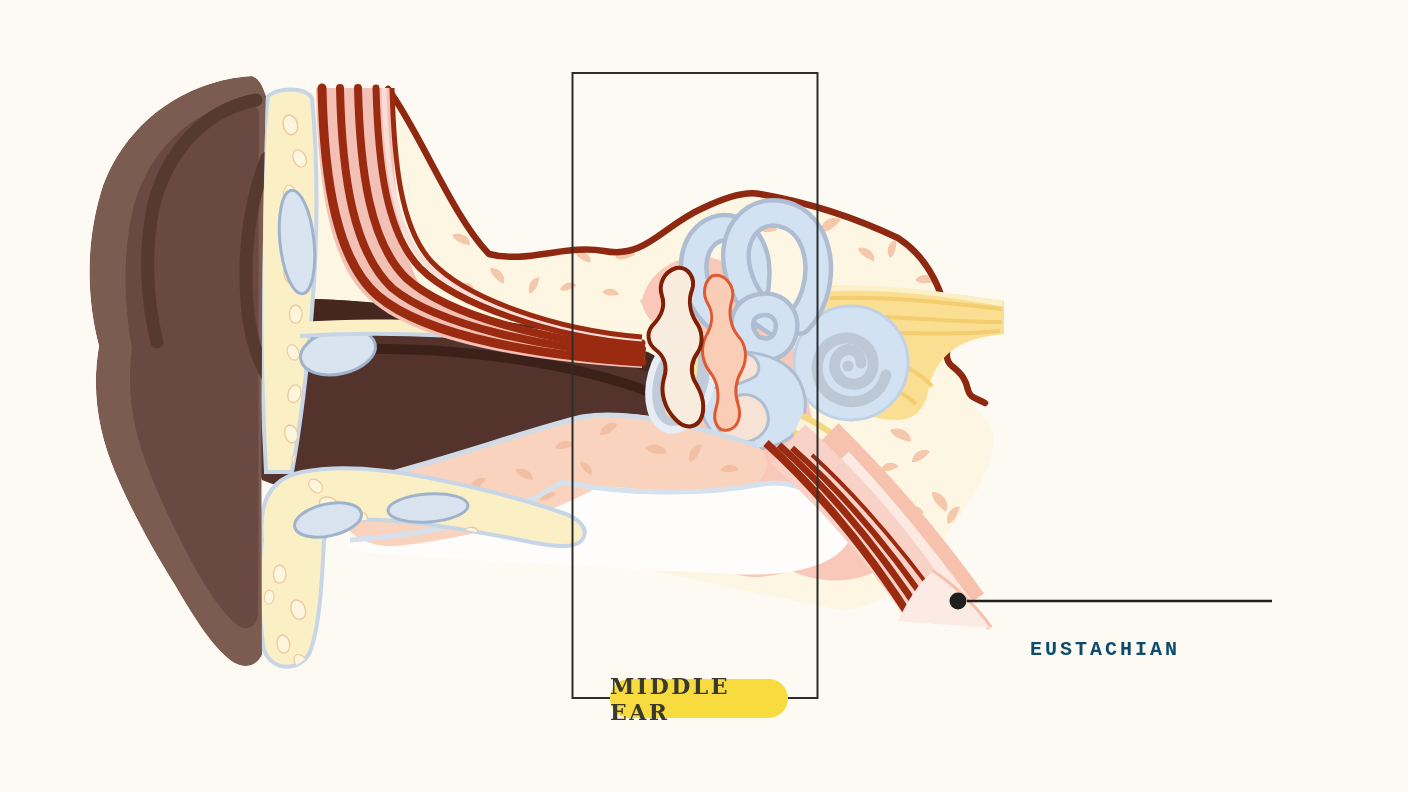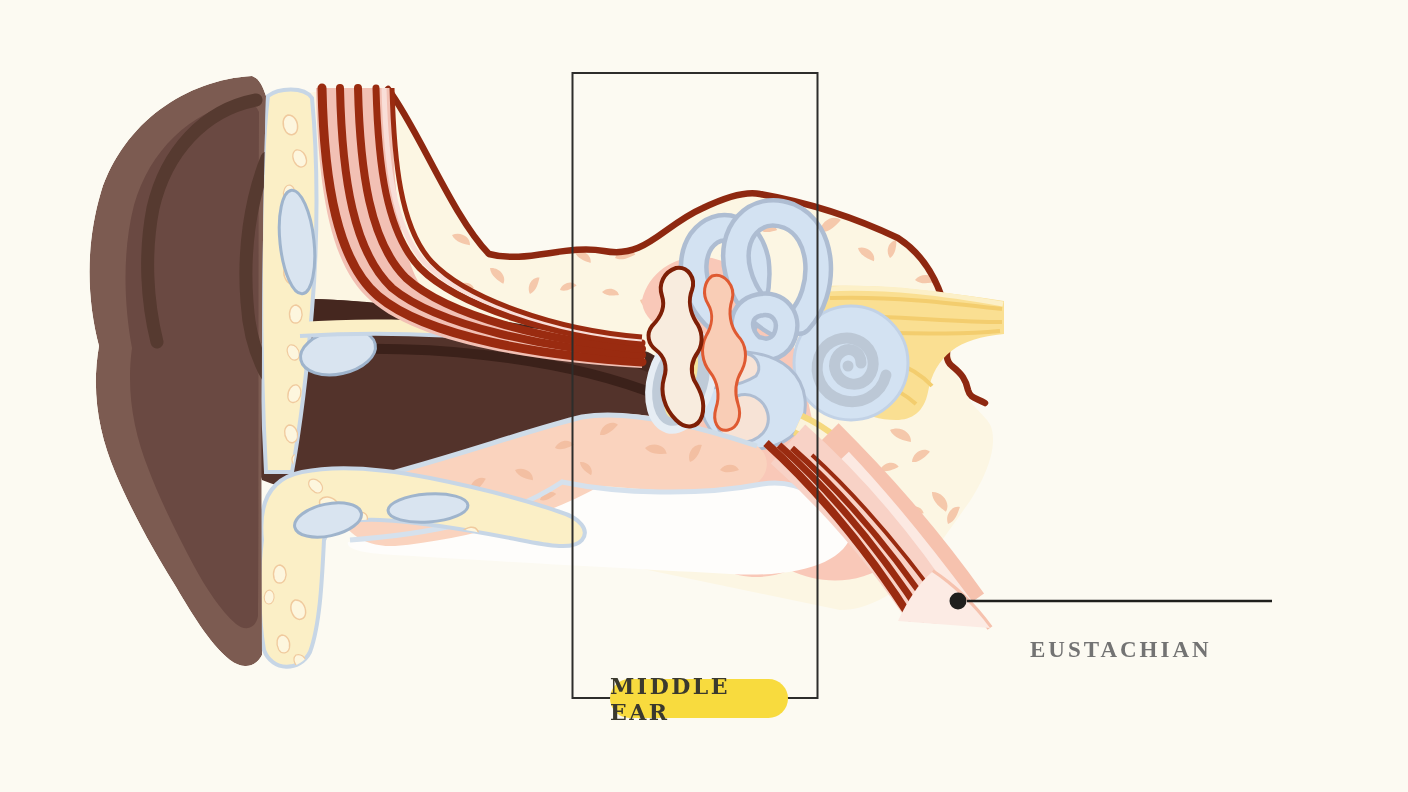--- a/index.html
+++ b/index.html
@@ -21,26 +21,26 @@
     font-family:"DejaVu Serif","Liberation Serif",serif;
     font-weight:700;
     font-size:22px;
     letter-spacing:2.5px;
     color:#3A392E;
     z-index:4;
   }
   .et-label{
     position:absolute;
     left:1030px;top:633px;
-    font-family:Liberation Serif, serif;
+    font-family:Liberation Mono, monospace;
     font-weight:700;
-    font-size:23px;
+    font-size:20px;
     line-height:34px;
     letter-spacing:3px;
-    color:#737373;
+    color:#0c4a6e;
     z-index:4;
     white-space:nowrap;
   }
 </style>
 </head>
 <body>
 
 <div id="stage">
 
 <svg id="art" width="1408" height="792" viewBox="0 0 1408 792" xmlns="http://www.w3.org/2000/svg">

